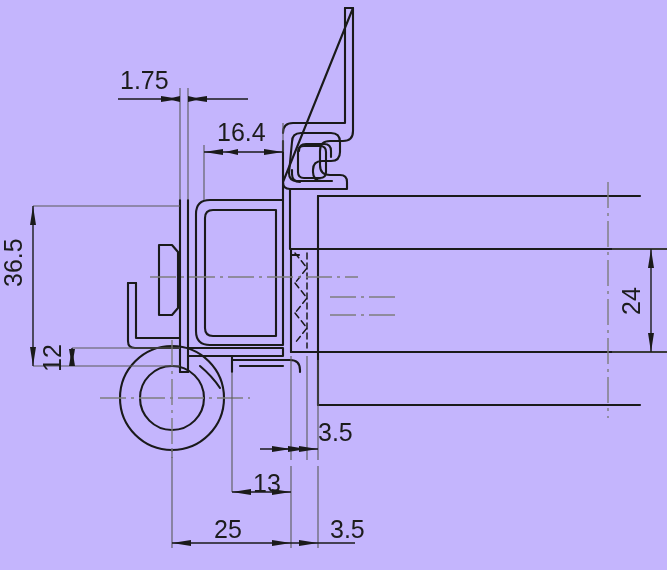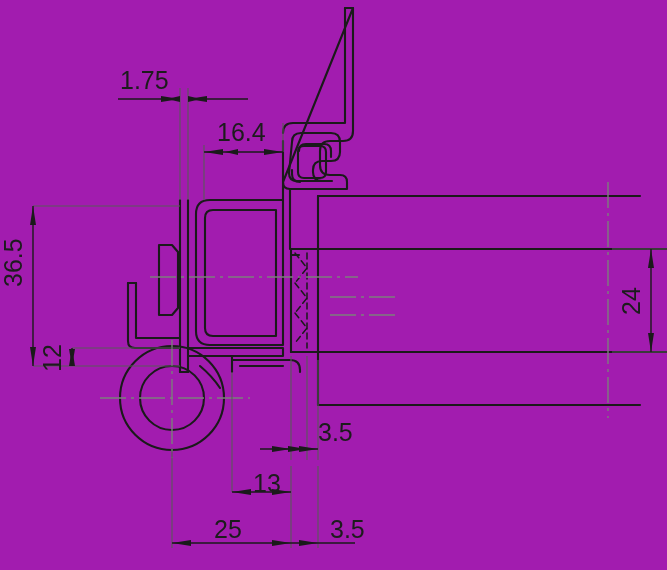--- a/index.html
+++ b/index.html
@@ -1,19 +1,19 @@
 <!DOCTYPE html>
 <html><head>
 <meta charset="utf-8">
 <style>
   html,body{margin:0;padding:0;background:#ffffff;}
   #stage{
     position:relative;
     width:667px;height:570px;
-    background:#a21caf;
+    background:#c4b5fd;
     overflow:hidden;
     font-family:"Liberation Sans", sans-serif;
   }
   svg{display:block;}
   .dimtxt{
     font-family:"Liberation Sans", sans-serif;
     font-size:25px;
     fill:#1c1c1c;
   }
 </style>

